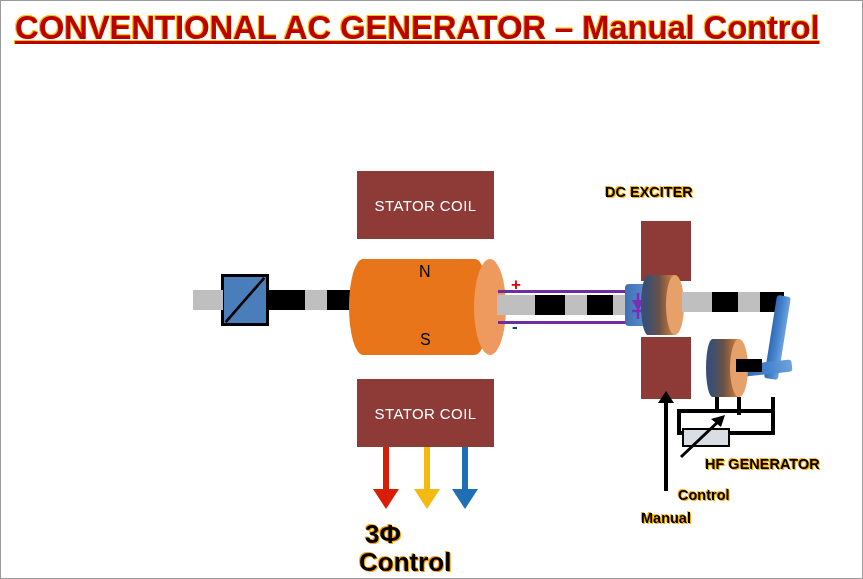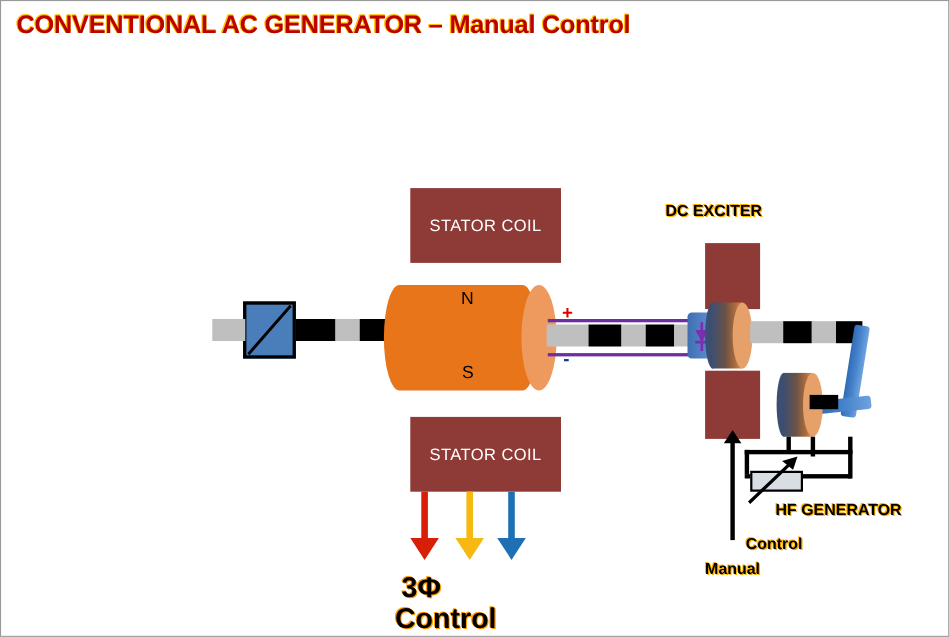--- a/index.html
+++ b/index.html
@@ -14,25 +14,26 @@
     width:861px;height:577px;
     border:1px solid #9a9a9a;
     background:#ffffff;
     overflow:hidden;
   }
   .abs{position:absolute;}
 
   
   #title{
     left:14px;top:8px;
-    font-size:23px;font-weight:bold;
+    font-size:33px;font-weight:bold;
     color:#BB0000;
     letter-spacing:-0.2px;
     text-shadow:-1px -1px 0 #FFC000, -1px 0 0 #FFC000, 0 -1px 0 #FFC000;
     white-space:nowrap;
+    text-decoration:underline;
   }
 
   
   .heading{
     font-size:14.5px;font-weight:bold;color:#000000;
     text-shadow:-1px -1px 0 #FFB000, 1px 1px 0 #FFB000;
     white-space:nowrap;
   }
   .bigblack{
     font-size:26px;font-weight:bold;color:#000000;
@@ -85,21 +86,20 @@
   }
   #rotor-n{left:418px;top:262px;font-size:16px;color:#000;}
   #rotor-s{left:419px;top:330px;font-size:16px;color:#000;}
 
   
   .stator{
     background:#8E3A36;
     color:#ffffff;font-size:15px;
     display:flex;align-items:center;justify-content:center;
     letter-spacing:0.4px;
-    margin-left:16px;
   }
   #stator-top{left:356px;top:170px;width:137px;height:68px;}
   #stator-bottom{left:356px;top:378px;width:137px;height:68px;}
 
   
   .purple-wire{background:#6B2FA0;height:3px;}
 
   
   #plus{left:510px;top:274px;font-size:17px;font-weight:bold;color:#E00000;}
   #minus{left:511px;top:316px;font-size:17px;font-weight:bold;color:#103C8C;}

